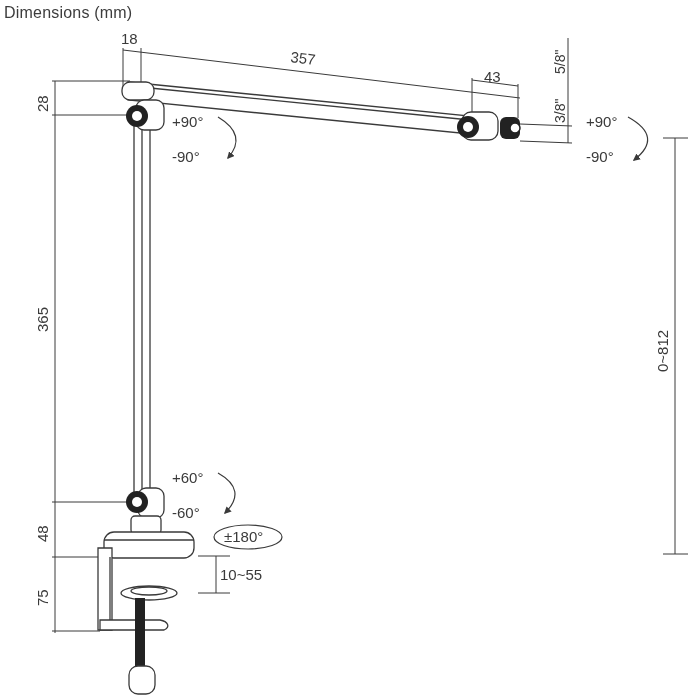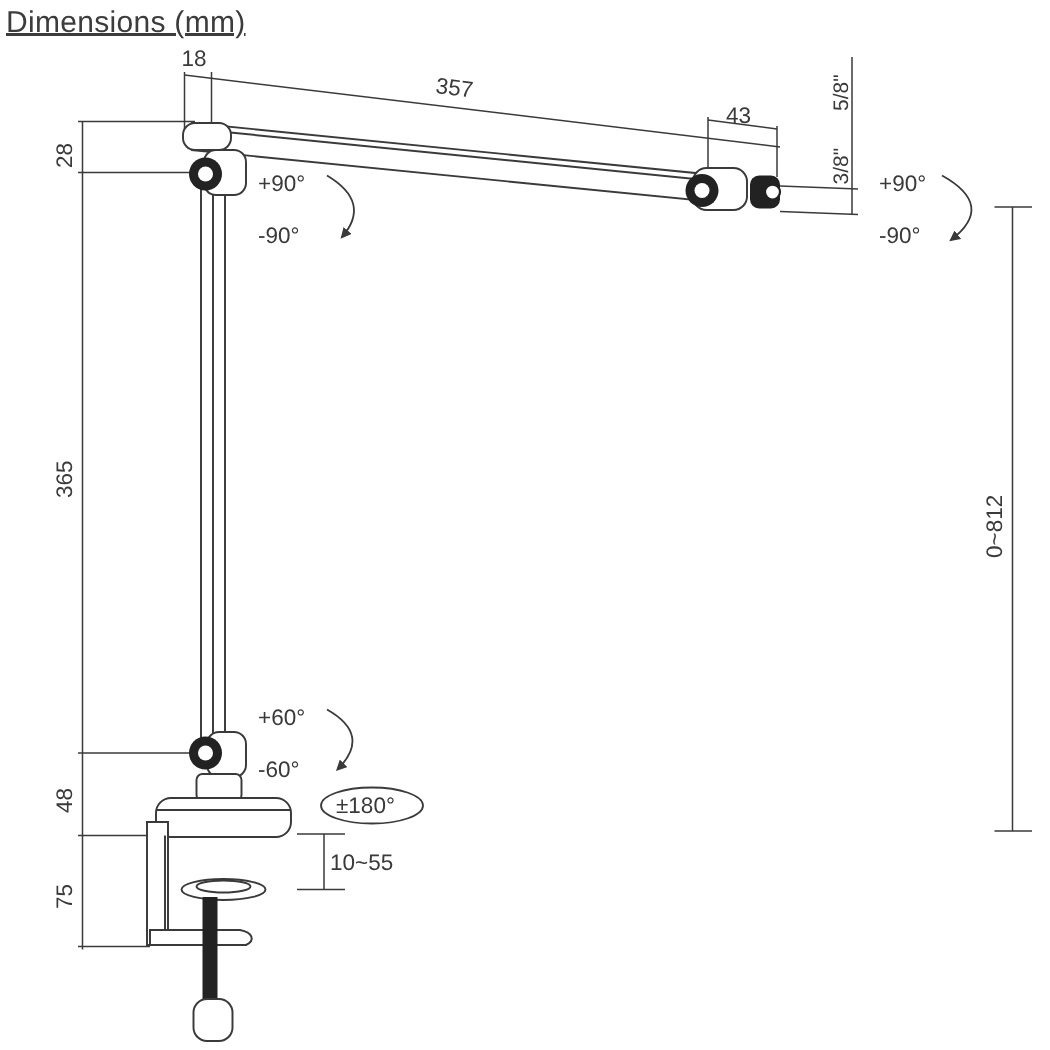--- a/index.html
+++ b/index.html
@@ -1,17 +1,17 @@
 <!DOCTYPE html>
 <html><head>
 <meta charset="utf-8">
 <style>
   html, body { margin:0; padding:0; background:#ffffff; }
   body { width:700px; height:700px; position:relative; overflow:hidden; font-family:"Liberation Sans", sans-serif; color:#3a3a3a; }
-  #title { position:absolute; left:4px; top:4px; font-size:20px; color:#3c3c3c; letter-spacing:0.2px;text-decoration:underline; }
+  #title { position:absolute; left:4px; top:4px; font-size:16px; color:#3c3c3c; letter-spacing:0.2px; }
   svg { position:absolute; left:0; top:0; }
   .lbl { font-family:"Liberation Sans", sans-serif; fill:#3a3a3a; }
 </style>
 </head>
 <body>
 
 <div id="title">Dimensions (mm)</div>
 
 <svg width="700" height="700" viewBox="0 0 700 700">
   <defs>

